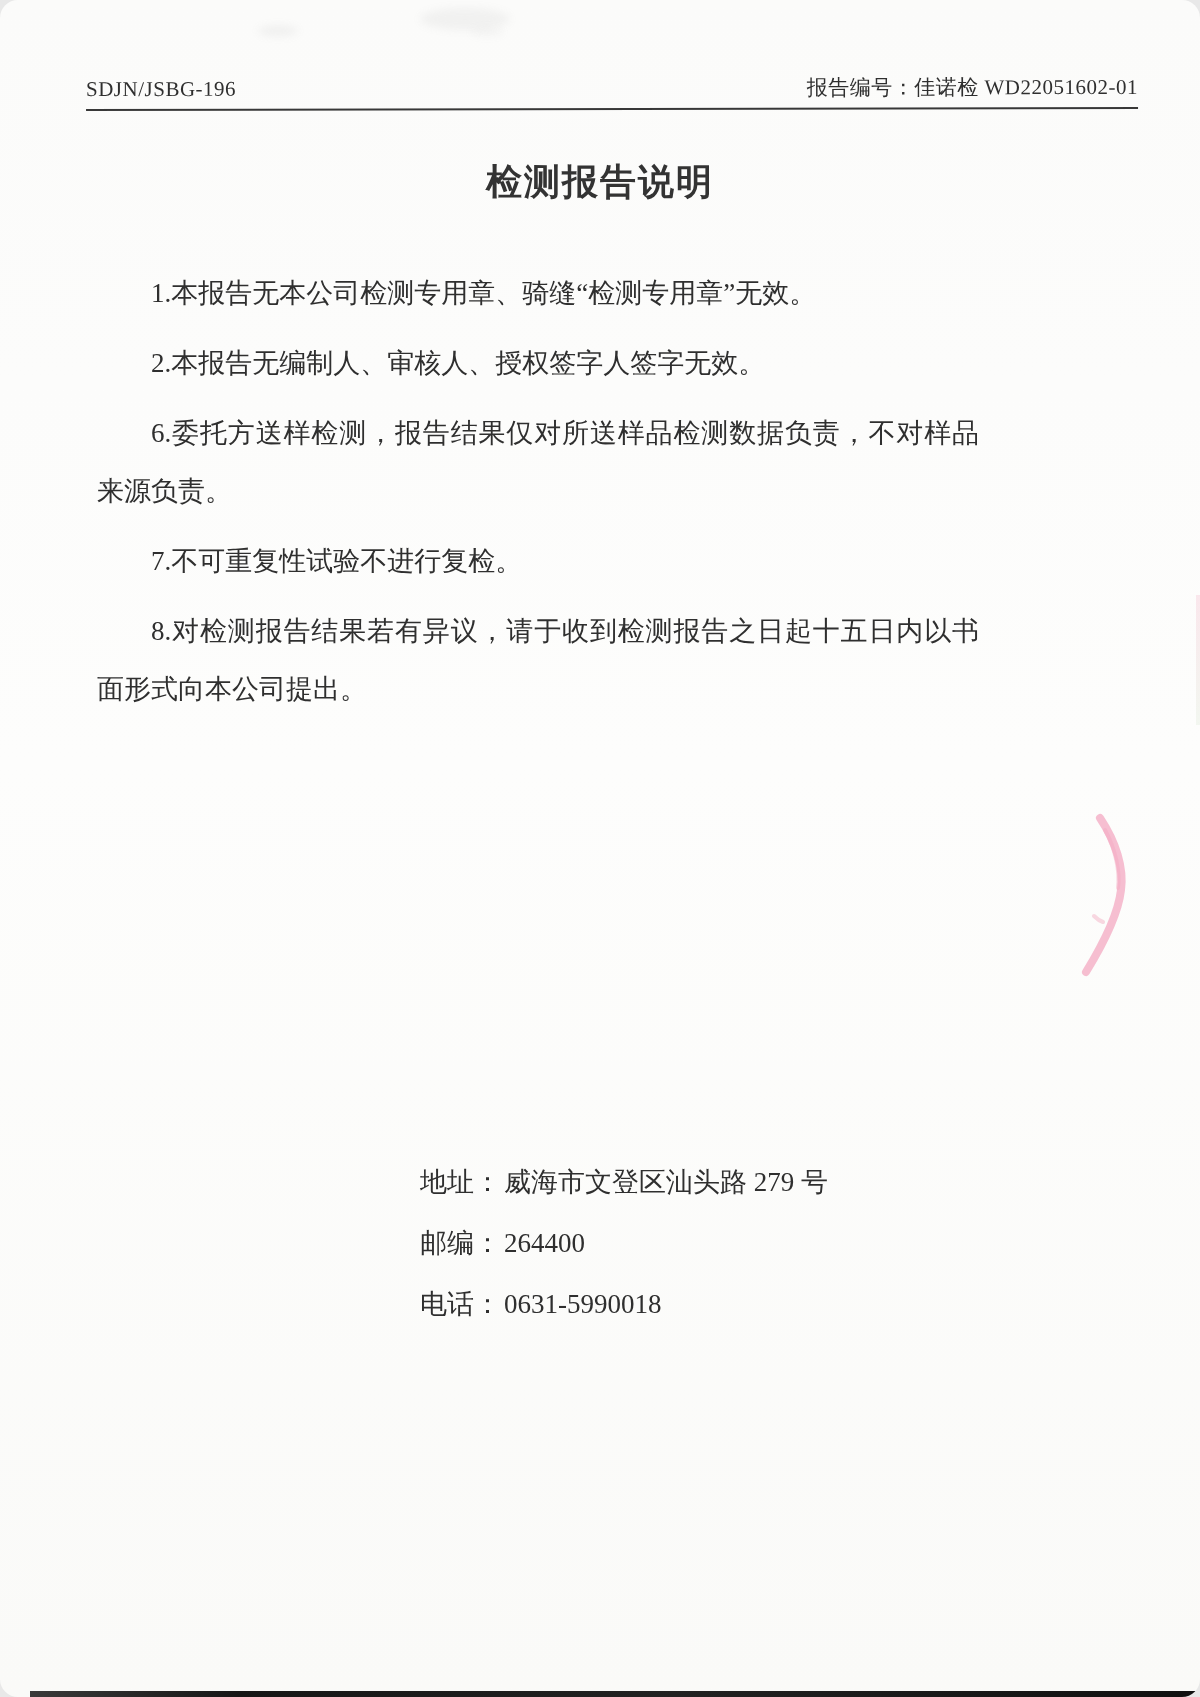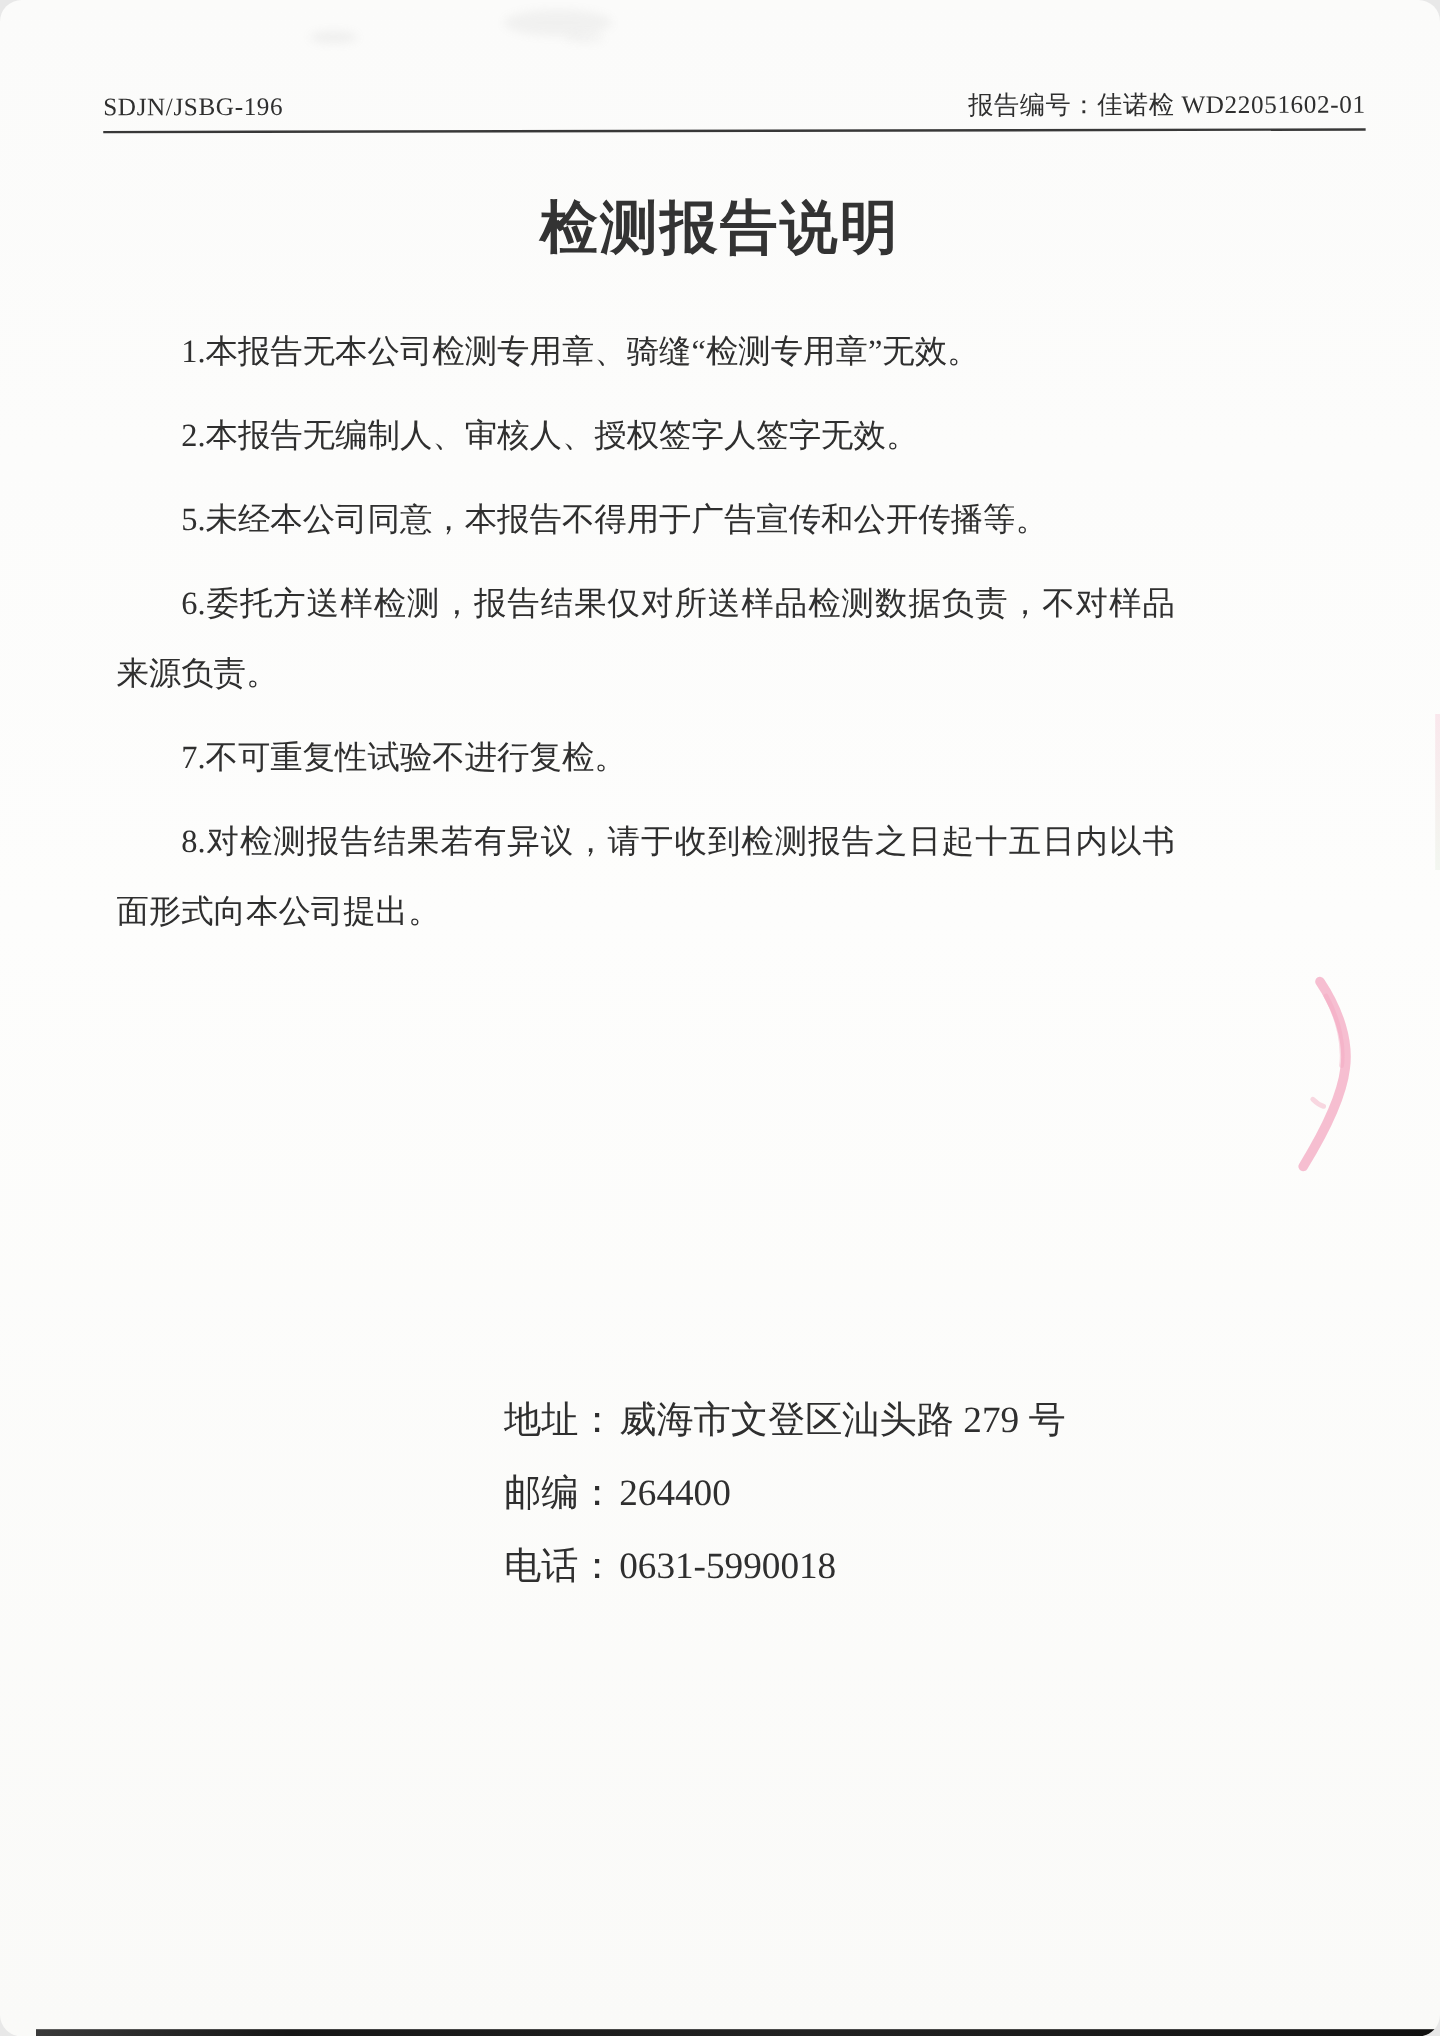--- a/index.html
+++ b/index.html
@@ -36,21 +36,21 @@
   
   .title {
     position: absolute;
     top: 158px;
     left: 0;
     width: 100%;
     margin: 0;
     text-align: center;
     font-family: "Liberation Sans", "DejaVu Sans", sans-serif;
     font-weight: 700;
-    font-size: 48px;
+    font-size: 36px;
     letter-spacing: 2px;
     color: #333333;
   }
 
   
   .notice-list {
     position: absolute;
     left: 85px;
     top: 252px;
     width: 906px;
@@ -61,21 +61,21 @@
   .notice-list p {
     margin: 12px;
     text-indent: 2em;
   }
 
   
   .contact {
     position: absolute;
     left: 420px;
     top: 1152px;
-    font-size: 31px;
+    font-size: 27px;
     line-height: 61px;
   }
   .contact .row { white-space: nowrap; }
   .contact .value { margin-left: 3px; }
 
   
   .stamp-mark {
     position: absolute;
     left: 1050px;
     top: 790px;
@@ -120,21 +120,20 @@
   <div class="header">
     <span class="doc-code">SDJN/JSBG-196</span>
     <span class="report-no">报告编号：佳诺检 WD22051602-01</span>
   </div>
 
   <h1 class="title">检测报告说明</h1>
 
   <div class="notice-list">
     <p>1.本报告无本公司检测专用章、骑缝“检测专用章”无效。</p>
     <p>2.本报告无编制人、审核人、授权签字人签字无效。</p>
-    <p>5.未经本公司同意，本报告不得用于广告宣传和公开传播等。</p>
     <p>6.委托方送样检测，报告结果仅对所送样品检测数据负责，不对样品来源负责。</p>
     <p>7.不可重复性试验不进行复检。</p>
     <p>8.对检测报告结果若有异议，请于收到检测报告之日起十五日内以书面形式向本公司提出。</p>
   </div>
 
   <div class="contact">
     <div class="row">
       <span class="label">地址：</span><span class="value">威海市文登区汕头路 279 号</span>
     </div>
     <div class="row">

